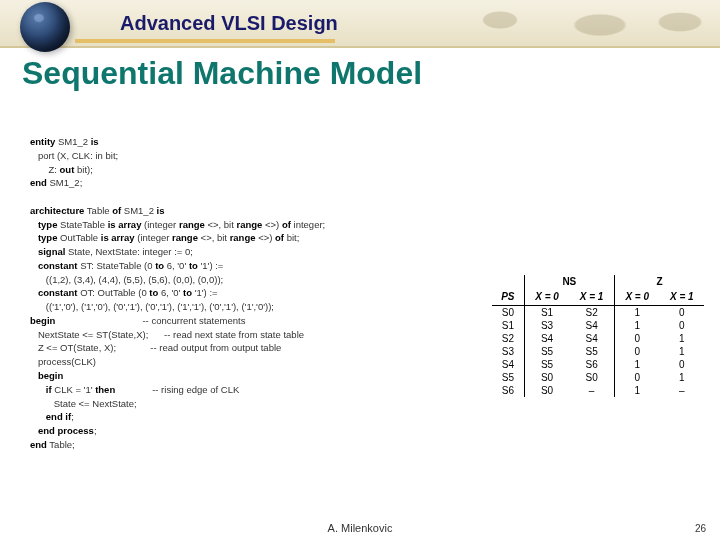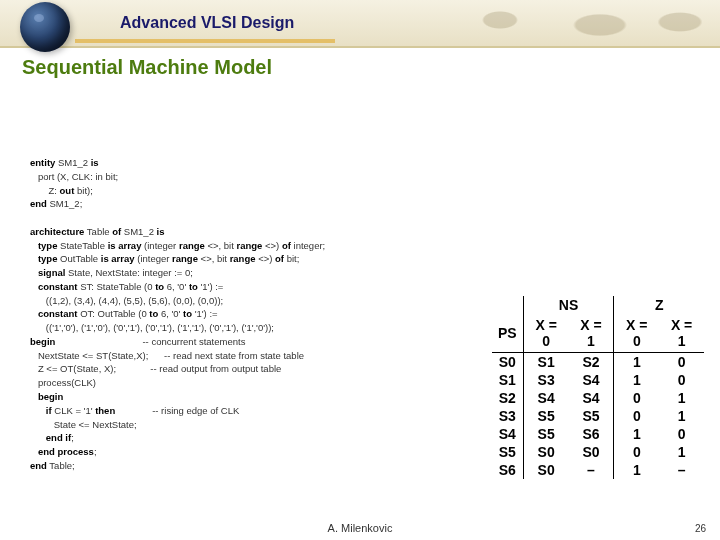--- a/index.html
+++ b/index.html
@@ -45,77 +45,76 @@
     width: 260px;
     height: 48px;
     opacity: 0.25;
     background:
       radial-gradient(ellipse 40px 20px at 40px 20px, #8a7a50 40%, transparent 45%),
       radial-gradient(ellipse 60px 25px at 140px 25px, #8a7a50 40%, transparent 45%),
       radial-gradient(ellipse 50px 22px at 220px 22px, #8a7a50 40%, transparent 45%);
   }
   .course-title {
     margin-left: 120px;
-    font-size: 16px;
+    font-size: 20px;
     font-weight: bold;
     color: #1a1a6a;
   }
   .line-accent {
     position: absolute;
     left: 75px;
     top: 39px;
     width: 260px;
     height: 4px;
     background: #e4bf68;
   }
   .slide-title {
     margin: 8px 12px 0 22px;
-    font-size: 20px;
+    font-size: 32px;
     font-weight: bold;
-    color: #4d7c0f;
+    color: #0f766e;
     line-height: 1.1;
   }
   .content {
     position: absolute;
     top: 135px;
     left: 30px;
     right: 16px;
     bottom: 28px;
     display: flex;
-    margin-top: 21px;
   }
   .code {
     flex: 1;
     font-family: Verdana, Arial, sans-serif;
     font-size: 9.5px;
     line-height: 1.45;
     color: #333;
     white-space: pre;
   }
   .code b { color: #000; }
   .state-table-wrap {
     width: 212px;
     margin-top: 140px;
     font-family: Arial, sans-serif;
   }
   .state-table {
     border-collapse: collapse;
-    font-size: 14px;
+    font-size: 10px;
     width: 100%;
   }
   .state-table th, .state-table td {
     text-align: center;
     padding: 1px 6px;
-    font-weight: bold;
+    font-weight: normal;
   }
   .state-table th { font-weight: bold; }
   .grp-head th { padding-bottom: 3px; }
   .col-ps { border-right: 1.5px solid #000; }
   .col-ns2 { border-right: 1.5px solid #000; }
-  .headrow th { border-bottom: 1.5px solid #000; padding-bottom: 3px; }
+  .headrow th { border-bottom: 1.5px solid #000; padding-bottom: 3px; font-style: italic; }
   .footer {
     position: absolute;
     bottom: 6px;
     left: 0;
     width: 100%;
     text-align: center;
     font-size: 11px;
     color: #333;
   }
   .pagenum {

